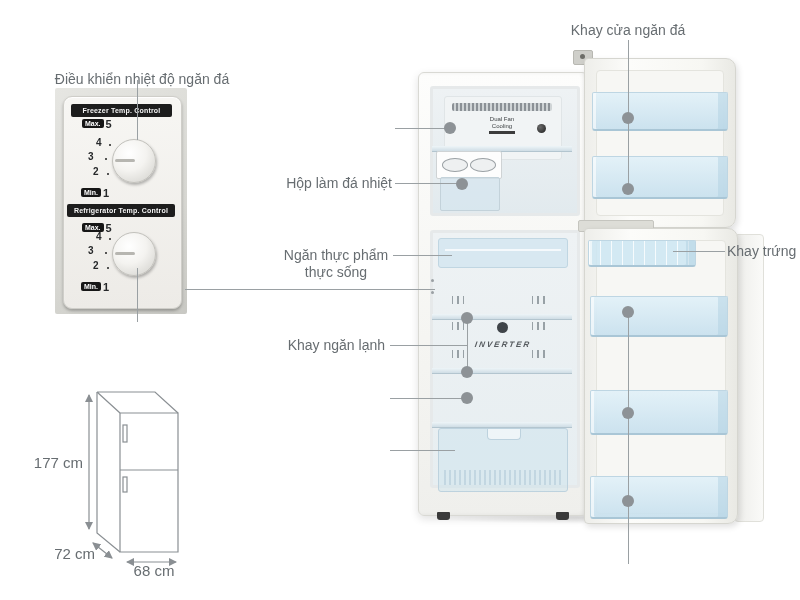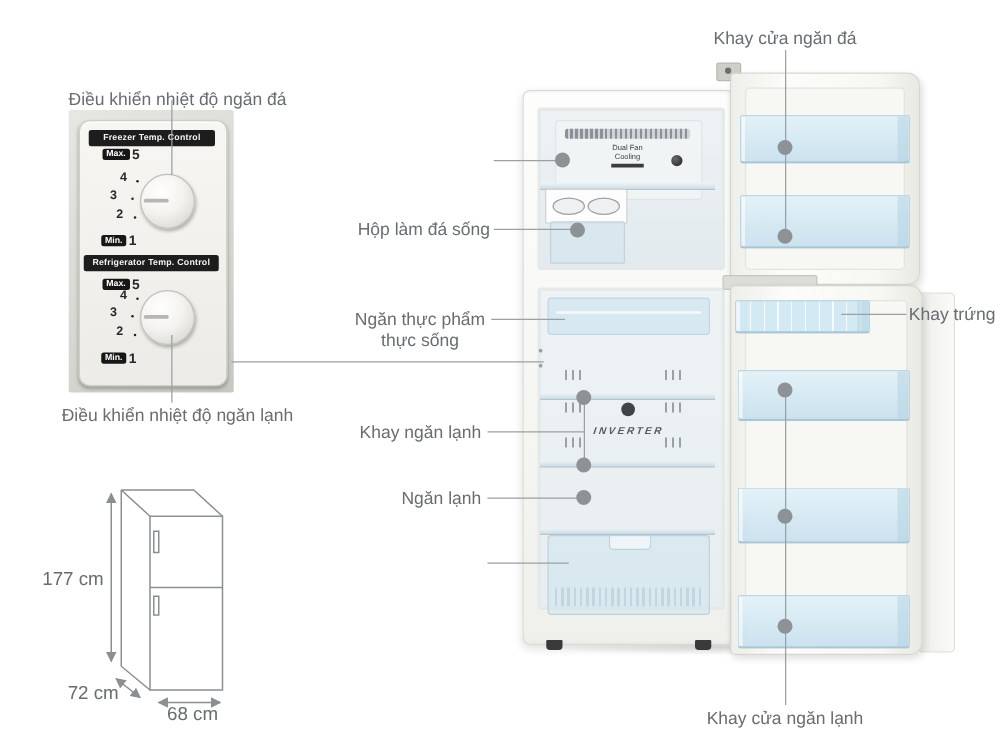--- a/index.html
+++ b/index.html
@@ -189,56 +189,53 @@
     <text class="dim-text" x="53" y="90" text-anchor="end">177 cm</text>
     <text class="dim-text" x="65" y="181" text-anchor="end">72 cm</text>
     <text class="dim-text" x="124" y="198" text-anchor="middle">68 cm</text>
   </svg>
 
   <div class="abs ann" style="left:0;top:0;width:800px;height:600px;">
 
     <div class="lbl t-c" style="left:27px;top:71px;width:230px;">Điều khiển nhiệt độ ngăn đá</div>
     <div class="vline" style="left:137px;top:80px;height:60px;"></div>
     <div class="vline" style="left:137px;top:268px;height:54px;"></div>
-    <div class="lbl t-c" style="left:22px;top:324px;width:240px;">Điều khiển nhiệt độ ngăn lạnh</div>
     <div class="hline" style="left:185px;top:289px;width:250px;"></div>
 
     <div class="hline" style="left:395px;top:128px;width:52px;"></div>
     <div class="mdot" style="left:450px;top:128px;"></div>
 
-    <div class="lbl t-r" style="left:240px;top:175px;width:152px;">Hộp làm đá sống</div>
+    <div class="lbl t-r" style="left:240px;top:175px;width:152px;">Hộp làm đá nhiệt</div>
     <div class="hline" style="left:395px;top:183px;width:62px;"></div>
     <div class="mdot" style="left:462px;top:184px;"></div>
 
     <div class="lbl t-c" style="left:266px;top:247px;width:140px;text-align:center;">
       <span>Ngăn thực phẩm</span><br>
       <span>thực sống</span>
     </div>
     <div class="hline" style="left:393px;top:255px;width:59px;"></div>
 
     <div class="lbl t-r" style="left:233px;top:337px;width:152px;">Khay ngăn lạnh</div>
     <div class="hline" style="left:390px;top:345px;width:77px;"></div>
     <div class="vline" style="left:467px;top:318px;height:54px;"></div>
     <div class="mdot" style="left:467px;top:318px;"></div>
     <div class="mdot" style="left:467px;top:372px;"></div>
 
-    <div class="lbl t-r" style="left:233px;top:390px;width:152px;">Ngăn lạnh</div>
     <div class="hline" style="left:390px;top:398px;width:72px;"></div>
     <div class="mdot" style="left:467px;top:398px;"></div>
 
     <div class="hline" style="left:390px;top:450px;width:65px;"></div>
 
     <div class="lbl t-c" style="left:528px;top:22px;width:200px;">Khay cửa ngăn đá</div>
     <div class="vline" style="left:628px;top:40px;height:149px;"></div>
     <div class="mdot" style="left:628px;top:118px;"></div>
     <div class="mdot" style="left:628px;top:189px;"></div>
 
     <div class="lbl" style="left:727px;top:243px;width:80px;">Khay trứng</div>
     <div class="hline" style="left:673px;top:251px;width:52px;"></div>
 
     <div class="vline" style="left:628px;top:312px;height:252px;"></div>
     <div class="mdot" style="left:628px;top:312px;"></div>
     <div class="mdot" style="left:628px;top:413px;"></div>
     <div class="mdot" style="left:628px;top:501px;"></div>
-    <div class="lbl t-c" style="left:528px;top:566px;width:200px;">Khay cửa ngăn lạnh</div>
   </div>
 
 </div>
 
 </body></html>

